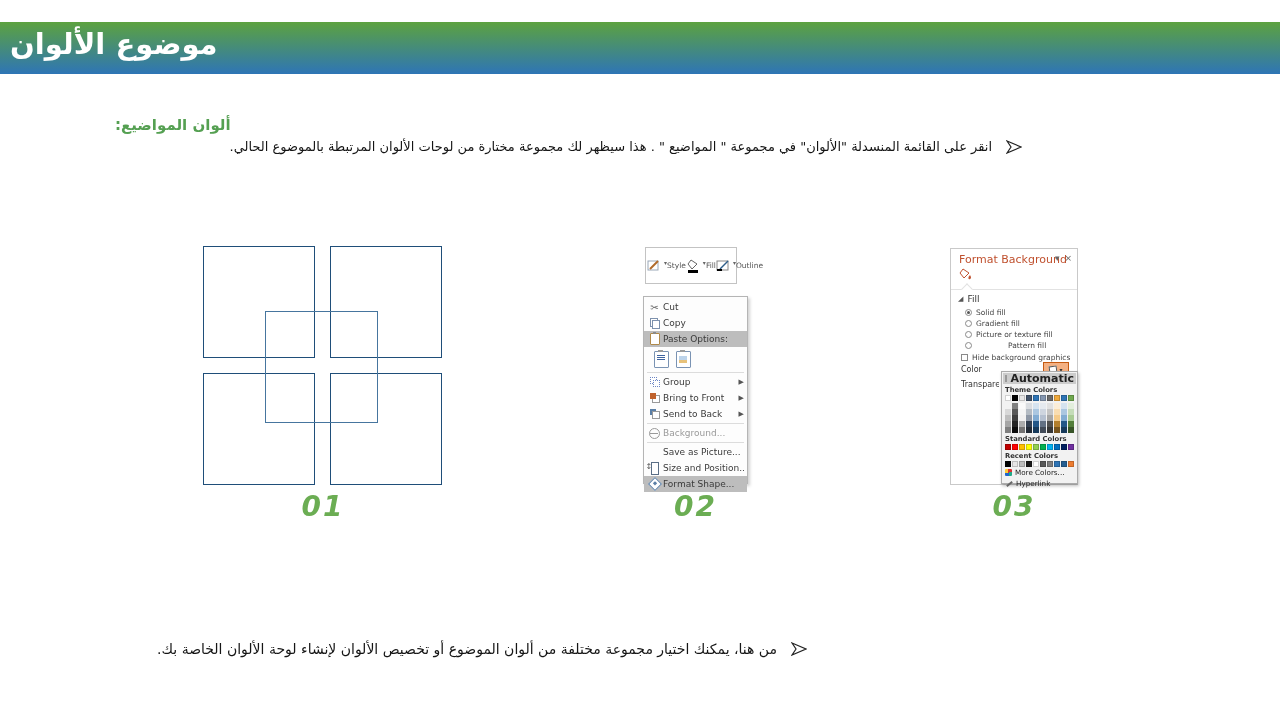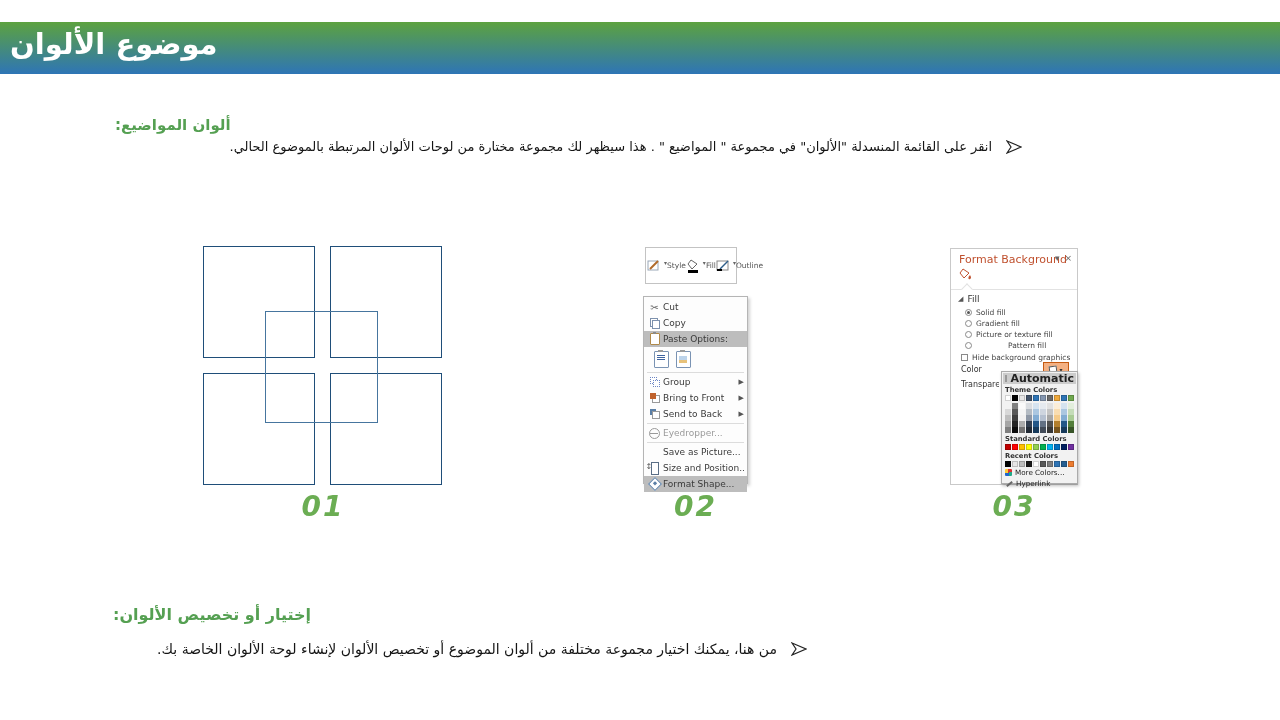--- a/index.html
+++ b/index.html
@@ -232,21 +232,21 @@
           <span class="ic-sb"></span>
         </span>
       <span class="cm-label">Send to Back</span>
       <span class="cm-sub">▶</span>
     </div>
     <div class="cm-sep"></div>
     <div class="cm-row dis">
       <span class="cm-ic">
           <span class="ic-lnk"></span>
         </span>
-      <span class="cm-label">Eyedropper...</span>
+      <span class="cm-label">Background...</span>
     </div>
     <div class="cm-sep"></div>
     <div class="cm-row">
       <span class="cm-ic"></span>
       <span class="cm-label">Save as Picture...</span>
     </div>
     <div class="cm-row">
       <span class="cm-ic">
           <span class="ic-size"></span>
         </span>
@@ -409,21 +409,20 @@
         <span class="ic-dropper"></span>
         <span>Hyperlink</span>
       </div>
     </div>
   </div>
 
   <div class="num" id="num1">01</div>
   <div class="num" id="num2">02</div>
   <div class="num" id="num3">03</div>
 
-  <div class="heading2">إختيار أو تخصيص الألوان:</div>
   <div class="bullet2">
     <svg class="arrow-svg" width="16" height="14" viewBox="0 0 16 14">
       <polygon points="1,1 15,7 1,13 5,7" fill="#ffffff" stroke="#222" stroke-width="1.2"></polygon>
     </svg>
     <span>من هنا، يمكنك اختيار مجموعة مختلفة من ألوان الموضوع أو تخصيص الألوان لإنشاء لوحة الألوان الخاصة بك.</span>
   </div>
 
 </div>
 
 </body></html>

